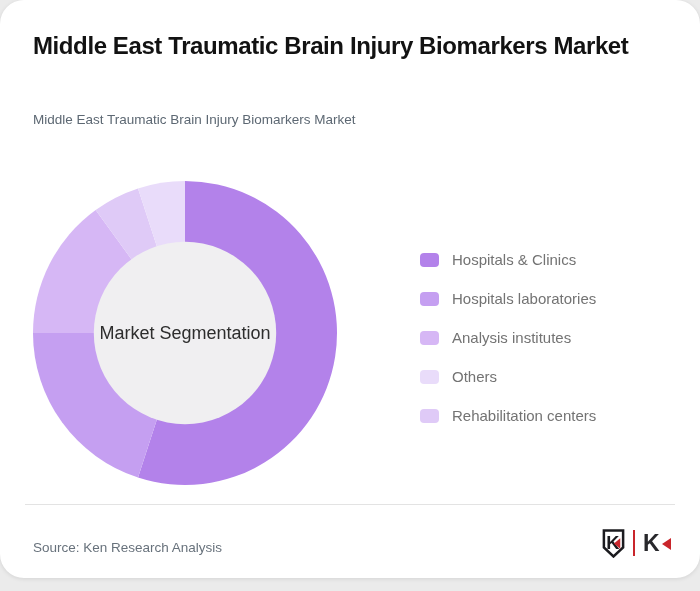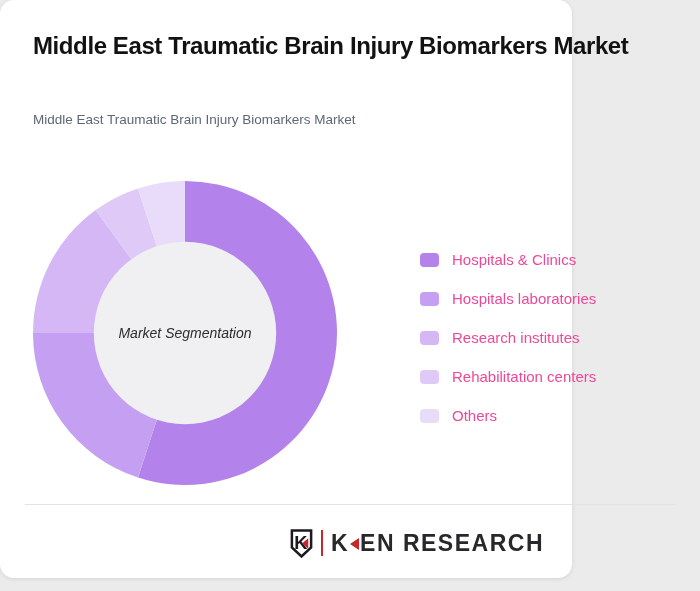--- a/index.html
+++ b/index.html
@@ -1,32 +1,32 @@
 <!DOCTYPE html>
 <html><head>
 <meta charset="utf-8">
 <style>
   * { margin:0; padding:0; box-sizing:border-box; }
   html,body { background:#ebebeb; }
   body { font-family:"Liberation Sans", sans-serif; }
   .stage { position:relative; width:700px; height:591px; background:#ebebeb; overflow:hidden; }
-  .card { position:absolute; left:0; top:0; width:572px; height:578px; background:#ffffff;
-          border-radius:14px; box-shadow:0 1px 4px rgba(0,0,0,0.10); }
+  .card { position:absolute; left:0; top:0; width:700px; height:578px; background:#ffffff;
+          border-radius:24px; box-shadow:0 1px 4px rgba(0,0,0,0.10); }
   .title { position:absolute; left:33px; top:30px; font-size:24px; font-weight:700; color:#121212;
            letter-spacing:-0.4px; line-height:32px; white-space:nowrap; }
   .subtitle { position:absolute; left:33px; top:109px; font-size:13.5px; color:#5d6873;
               line-height:22px; white-space:nowrap; }
   .donut-wrap { position:absolute; left:30px; top:178px; width:310px; height:310px; }
   .donut-wrap svg { display:block; width:310px; height:310px; }
   .center-label { position:absolute; left:185px; top:333px; transform:translate(-50%,-50%);
-                  font-size:14px; color:#2d2d2d; white-space:nowrap;font-style:italic; }
+                  font-size:18px; color:#2d2d2d; white-space:nowrap; }
   .legend { position:absolute; left:420px; top:240px; }
   .legend-row { display:flex; align-items:center; height:39px; }
   .swatch { width:19px; height:14px; border-radius:4px; flex:0 0 auto; }
-  .legend-label { margin-left:13px; font-size:15px; color:#ec4899; white-space:nowrap; }
+  .legend-label { margin-left:13px; font-size:15px; color:#737373; white-space:nowrap; }
   .divider { position:absolute; left:25px; top:504px; width:650px; height:1px; background:#e3e3e3; }
   .source { position:absolute; left:33px; top:540px; font-size:13.5px; color:#68727c; white-space:nowrap; }
   .logo { position:absolute; right:28px; top:528px; height:30px; display:flex; align-items:center; }
   .logo-divider { width:2px; height:26px; margin:0 8px 0 7px; }
   .wordmark { display:flex; align-items:center; font-size:23px; font-weight:700;
               letter-spacing:1.5px; color:#28282c; line-height:1; }
   .accent-tri { width:0; height:0; border-top:6px solid transparent; border-bottom:6px solid transparent;
                 border-right:9px solid #c9252b; margin:1px 1px 0 1px; }
 </style>
 </head>
@@ -59,42 +59,42 @@
       <div class="legend-row">
         <span class="swatch" style="background: rgb(179, 130, 234);"></span>
         <span class="legend-label">Hospitals &amp; Clinics</span>
       </div>
       <div class="legend-row">
         <span class="swatch" style="background: rgb(197, 159, 241);"></span>
         <span class="legend-label">Hospitals laboratories</span>
       </div>
       <div class="legend-row">
         <span class="swatch" style="background: rgb(214, 183, 245);"></span>
-        <span class="legend-label">Research institutes</span>
+        <span class="legend-label">Analysis institutes</span>
+      </div>
+      <div class="legend-row">
+        <span class="swatch" style="background: rgb(233, 220, 250);"></span>
+        <span class="legend-label">Others</span>
       </div>
       <div class="legend-row">
         <span class="swatch" style="background: rgb(223, 202, 247);"></span>
         <span class="legend-label">Rehabilitation centers</span>
       </div>
-      <div class="legend-row">
-        <span class="swatch" style="background: rgb(233, 220, 250);"></span>
-        <span class="legend-label">Others</span>
-      </div>
     </div>
 
     <div class="divider"></div>
+    <div class="source">Source: Ken Research Analysis</div>
 
     <div class="logo">
       <svg width="25" height="29" viewBox="0 0 26 30">
         <path d="M3 1.5 H23 V19 L13 28.5 L3 19 Z" fill="#ffffff" stroke="#1b1b1f" stroke-width="2.6"></path>
         <text x="5.5" y="21" font-size="19" font-weight="bold" fill="#1b1b1f" font-family="Liberation Sans, sans-serif">K</text>
         <polygon class="accent-fill" points="20,9.5 13.5,15 20,20.5" fill="#c9252b"></polygon>
       </svg>
       <span class="logo-divider accent-bg" style="background: rgb(201, 37, 43);"></span>
       <span class="wordmark" style="color: rgb(40, 40, 44);">
         <span>K</span>
         <span class="accent-tri" style="border-right-color: rgb(201, 37, 43);"></span>
-        <span>EN RESEARCH</span>
       </span>
     </div>
 
   </div>
 </div>
 
 </body></html>

